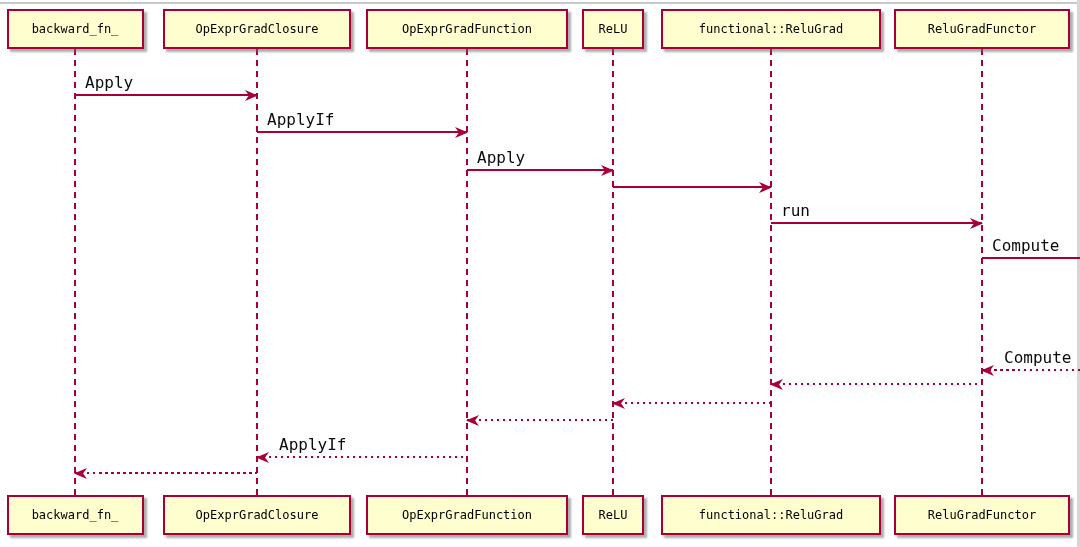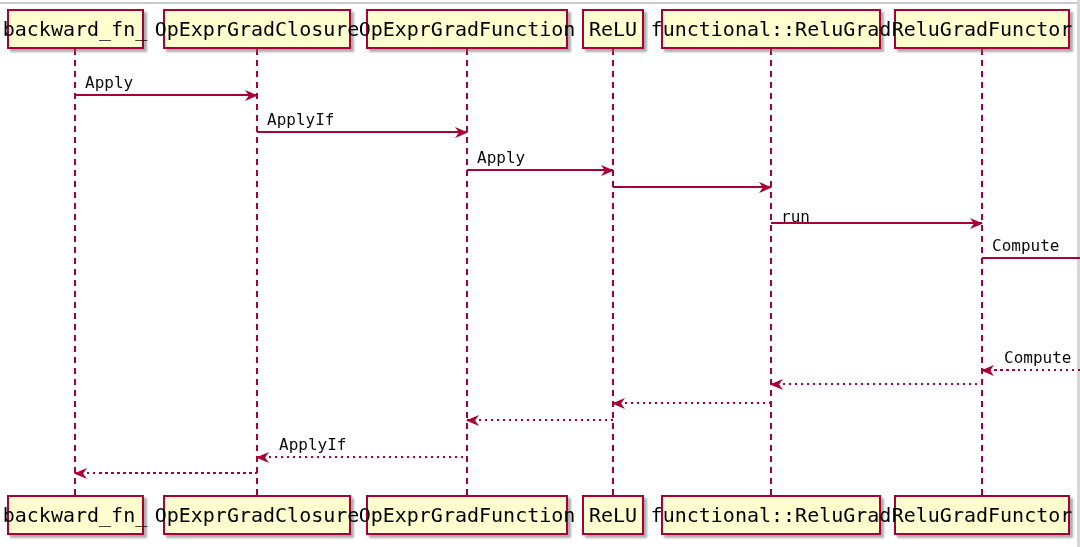--- a/index.html
+++ b/index.html
@@ -10,21 +10,21 @@
   }
   .frame-top{position:absolute;left:0;top:2px;width:1080px;height:2px;background:#c9c9c9;}
   .frame-right{position:absolute;right:0;top:0;width:3px;height:547px;background:#d6d6d6;}
   .pbox{
     position:absolute;box-sizing:border-box;
     background:var(--fill,#FEFECE);
     border:2px solid var(--stroke,#A80036);
     box-shadow:3px 3px 2px rgba(105,105,105,.55);
     display:flex;align-items:center;justify-content:center;
   }
-  .pbox span{font-size:20px;color:#000;white-space:nowrap;line-height:1;}
+  .pbox span{font-size:12px;color:#000;white-space:nowrap;line-height:1;}
   .lifeline{
     position:absolute;width:2px;
     background:repeating-linear-gradient(to bottom,var(--stroke,#A80036) 0 6px,transparent 6px 11px);
   }
   .msg-line{position:absolute;height:2px;}
   .msg-line.solid{background:var(--stroke,#A80036);}
   .msg-line.dotted{background:repeating-linear-gradient(to right,var(--stroke,#A80036) 0 2.5px,transparent 2.5px 6px);}
   .ah{position:absolute;width:13px;height:11px;background:var(--stroke,#A80036);}
   .ah.right{clip-path:polygon(0 0,100% 50%,0 100%,30% 50%);}
   .ah.left{clip-path:polygon(100% 0,0 50%,100% 100%,70% 50%);}
@@ -85,21 +85,21 @@
       <div class="msg-line solid" style="left: 257px; top: 131px; width: 210px;"></div>
       <div class="ah right" style="left: 455px; top: 127px;"></div>
       <div class="msg-label" style="left: 267px; top: 111px;">ApplyIf</div>
       <div class="msg-line solid" style="left: 467px; top: 169px; width: 146px;"></div>
       <div class="ah right" style="left: 601px; top: 165px;"></div>
       <div class="msg-label" style="left: 477px; top: 149px;">Apply</div>
       <div class="msg-line solid" style="left: 613px; top: 186px; width: 158px;"></div>
       <div class="ah right" style="left: 759px; top: 182px;"></div>
       <div class="msg-line solid" style="left: 771px; top: 222px; width: 211px;"></div>
       <div class="ah right" style="left: 970px; top: 218px;"></div>
-      <div class="msg-label" style="left: 781px; top: 208px;">run</div>
+      <div class="msg-label" style="left: 781px; top: 202px;">run</div>
       <div class="msg-line solid" style="left: 982px; top: 257px; width: 98px;"></div>
       <div class="msg-label" style="left: 992px; top: 237px;">Compute</div>
       <div class="msg-line dotted" style="left: 982px; top: 369px; width: 98px;"></div>
       <div class="ah left" style="left: 981px; top: 365px;"></div>
       <div class="msg-label" style="left: 1004px; top: 349px;">Compute</div>
       <div class="msg-line dotted" style="left: 771px; top: 383px; width: 211px;"></div>
       <div class="ah left" style="left: 770px; top: 379px;"></div>
       <div class="msg-line dotted" style="left: 613px; top: 402px; width: 158px;"></div>
       <div class="ah left" style="left: 612px; top: 398px;"></div>
       <div class="msg-line dotted" style="left: 467px; top: 419px; width: 146px;"></div>

